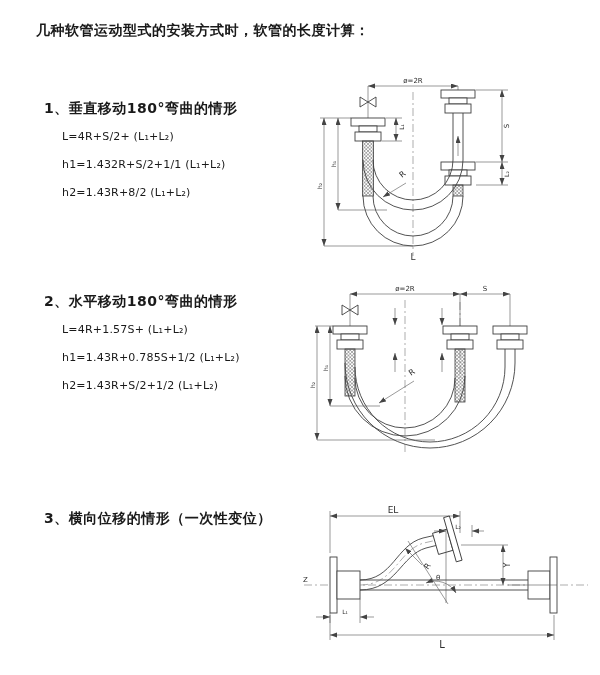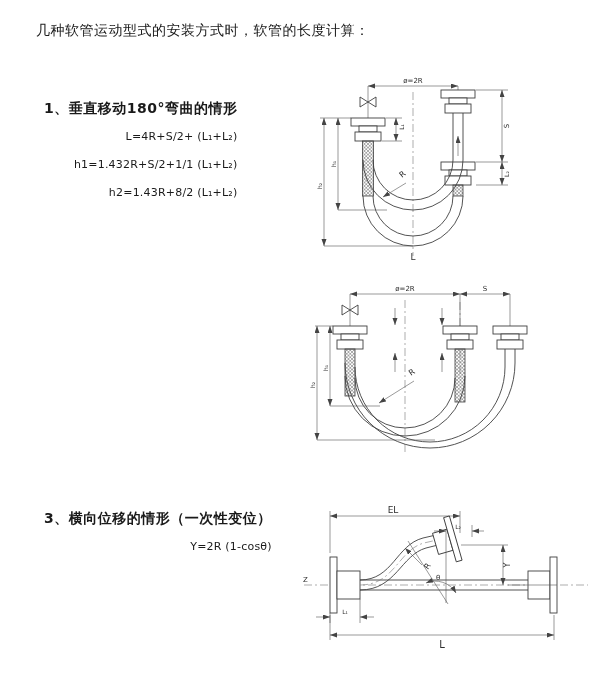--- a/index.html
+++ b/index.html
@@ -1,19 +1,19 @@
 <!DOCTYPE html>
 <html><head>
 <meta charset="utf-8">
 <style>
   html,body{margin:0;padding:0;background:#e8e8e8;}
   #page{position:relative;width:600px;height:675px;background:#ffffff;overflow:hidden;
         font-family:"DejaVu Sans","Liberation Sans",sans-serif;color:#1a1a1a;}
-  .title{position:absolute;left:36px;top:22px;font-size:14px;font-weight:normal;letter-spacing:.5px;}
-  .sec{position:absolute;text-align:right;}
+  .title{position:absolute;left:36px;top:22px;font-size:14px;font-weight:bold;letter-spacing:.5px;}
+  .sec{position:absolute;}
   .heading{font-size:14px;font-weight:bold;margin-bottom:5px;letter-spacing:.5px;}
   .formula{font-size:11px;margin-left:18px;line-height:28px;letter-spacing:.2px;}
   svg{position:absolute;overflow:visible;}
   svg text{fill:#2e2e2e;font-family:"DejaVu Sans",sans-serif;}
   .ln{stroke:#3f3f3f;stroke-width:.9;fill:none;}
   .dim{stroke:#555;stroke-width:.6;fill:none;}
   .cl{stroke:#777;stroke-width:.6;fill:none;stroke-dasharray:8 3 2 3;}
   .hatch{fill:url(#hp);stroke:#3f3f3f;stroke-width:.8;}
 </style>
 </head>
@@ -113,20 +113,26 @@
       <text transform="translate(197,52) rotate(-90)" font-size="7" text-anchor="middle">S</text>
     </g>
     <g>
       <line class="dim" x1="164" y1="111" x2="196" y2="111"></line>
       <line class="dim" x1="190" y1="88" x2="190" y2="111" marker-start="url(#arS)" marker-end="url(#ar)"></line>
       <text transform="translate(197,100) rotate(-90)" font-size="6" text-anchor="middle">L₂</text>
     </g>
     <text x="101" y="186" font-size="9" text-anchor="middle">L</text>
   </svg>
 
+  <div class="sec" style="left:44px;top:293px;">
+    <div class="heading">2、水平移动180°弯曲的情形</div>
+    <div class="formula">L=4R+1.57S+ (L₁+L₂)</div>
+    <div class="formula">h1=1.43R+0.785S+1/2 (L₁+L₂)</div>
+    <div class="formula">h2=1.43R+S/2+1/2 (L₁+L₂)</div>
+  </div>
 
   <svg style="left:310px;top:282px;" width="284" height="176" viewBox="0 0 284 176">
     <line class="cl" x1="95" y1="18" x2="95" y2="172"></line>
     <line class="cl" x1="150" y1="20" x2="150" y2="96"></line>
 
     <g>
       <line class="dim" x1="40" y1="12" x2="150" y2="12" marker-start="url(#arS)" marker-end="url(#ar)"></line>
       <text x="95" y="9" font-size="7" text-anchor="middle">ø=2R</text>
     </g>
     <g>
@@ -173,21 +179,20 @@
     </g>
     <g>
       <line class="dim" x1="7" y1="44" x2="7" y2="158" marker-start="url(#arS)" marker-end="url(#ar)"></line>
       <line class="dim" x1="7" y1="158" x2="125" y2="158"></line>
       <text transform="translate(5,103) rotate(-90)" font-size="6" text-anchor="middle">h₂</text>
     </g>
   </svg>
 
   <div class="sec" style="left:44px;top:510px;">
     <div class="heading">3、横向位移的情形（一次性变位）</div>
-    <div class="formula">Y=2R (1-cosθ)</div>
   </div>
 
   <svg style="left:298px;top:503px;" width="296" height="148" viewBox="0 0 296 148">
     <line class="cl" x1="6" y1="82" x2="290" y2="82"></line>
     <text x="5" y="79" font-size="7">Z</text>
 
     <g class="ln">
       <rect x="32" y="54" width="7" height="56" fill="#fff"></rect>
       <rect x="39" y="68" width="23" height="28" fill="#fff"></rect>
     </g>

